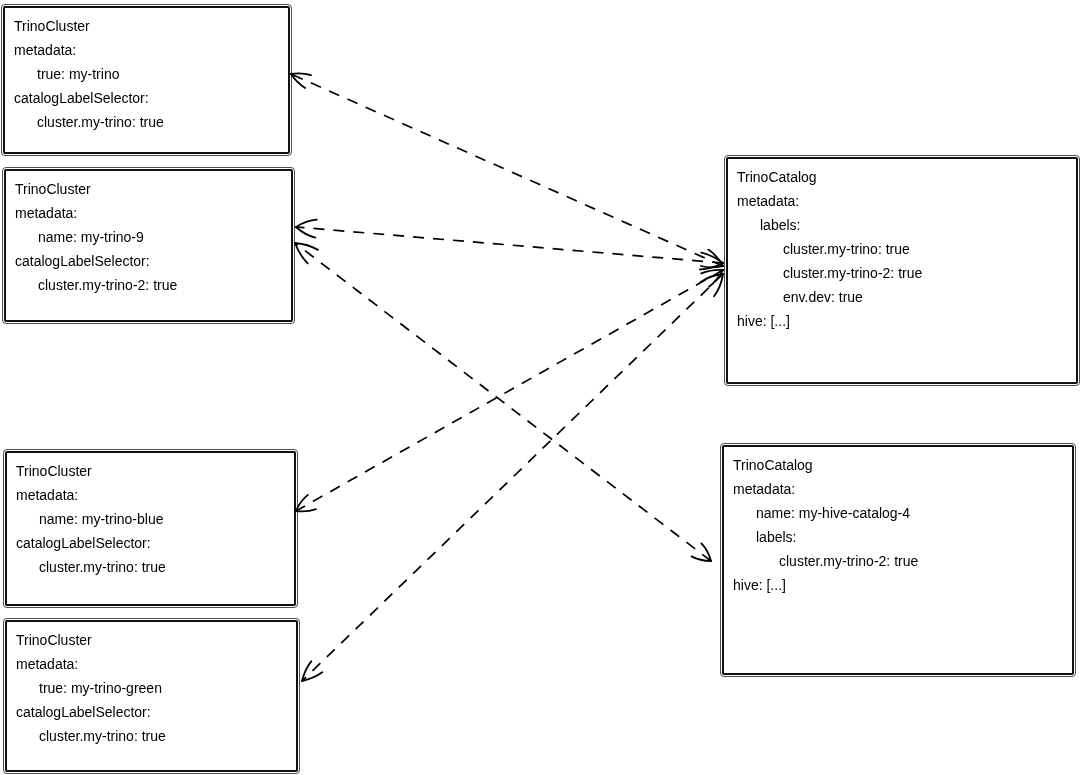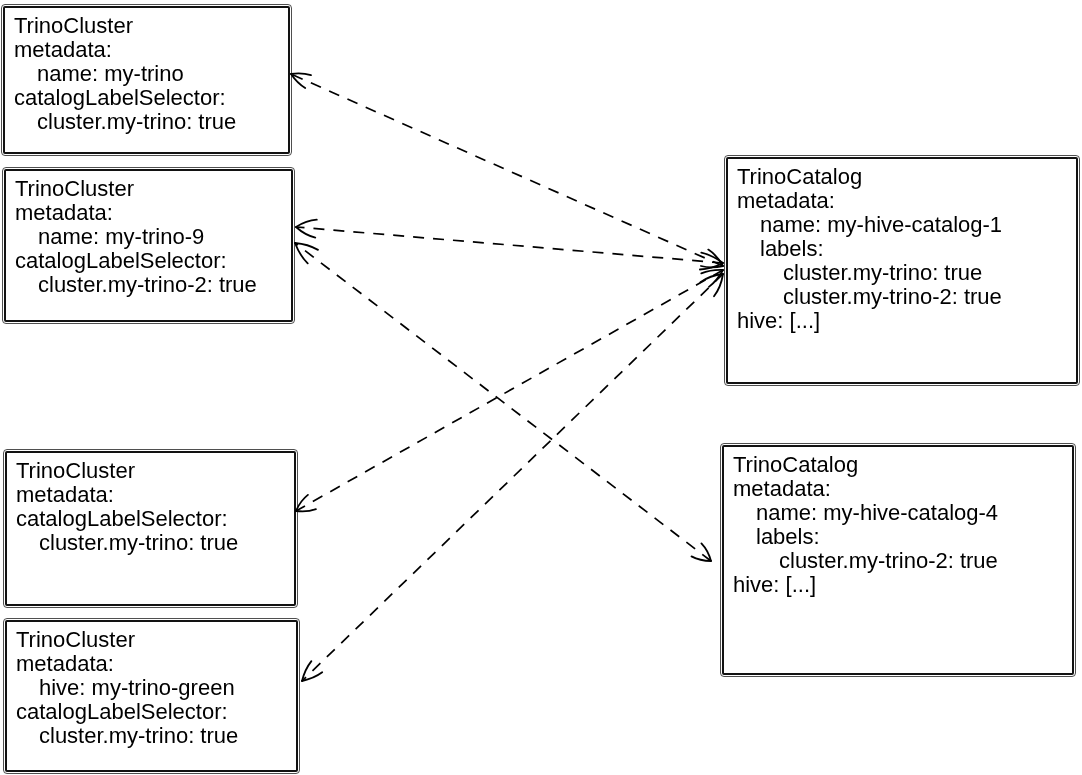--- a/index.html
+++ b/index.html
@@ -18,21 +18,21 @@
   .box {
     position: absolute;
     box-sizing: border-box;
     border: 2px solid #121212;
     outline: 1px solid rgba(20,20,20,0.75);
     outline-offset: 1px;
     border-radius: 2px;
     background: #ffffff;
     padding: 6px 9px;
     color: #000000;
-    font-size: 22px;
+    font-size: 14px;
     line-height: 24px;
     white-space: nowrap;
   }
   .ln { height: 24px; }
   .i0 { padding-left: 0; }
   .i1 { padding-left: 23px; }
   .i2 { padding-left: 46px; }
   svg.connections {
     position: absolute;
     left: 0; top: 0;
@@ -84,55 +84,56 @@
       <line x1="723" y1="274" x2="302" y2="681" class="conn-line"></line>
       <path d="M 322.2 672.3 Q 313.8 678.5 302 681" class="conn-head"></path>
       <path d="M 311.4 661.1 Q 304.9 669.3 302 681" class="conn-head"></path>
       <path d="M 700.4 282.2 Q 709.9 275.5 723 274" class="conn-head"></path>
       <path d="M 714.0 296.3 Q 721.0 287.0 723 274" class="conn-head"></path>
     </svg>
 
   <div class="box" style="left:3px; top:6px; width:287px; height:148px;">
     <div class="ln i0">TrinoCluster</div>
     <div class="ln i0">metadata:</div>
-    <div class="ln i1">name: my-trino</div>
+    <div class="ln i1">true: my-trino</div>
     <div class="ln i0">catalogLabelSelector:</div>
     <div class="ln i1">cluster.my-trino: true</div>
   </div>
 
   <div class="box" style="left:4px; top:169px; width:289px; height:153px;">
     <div class="ln i0">TrinoCluster</div>
     <div class="ln i0">metadata:</div>
     <div class="ln i1">name: my-trino-9</div>
     <div class="ln i0">catalogLabelSelector:</div>
     <div class="ln i1">cluster.my-trino-2: true</div>
   </div>
 
   <div class="box" style="left:5px; top:451px; width:291px; height:155px;">
     <div class="ln i0">TrinoCluster</div>
     <div class="ln i0">metadata:</div>
+    <div class="ln i1">name: my-trino-blue</div>
     <div class="ln i0">catalogLabelSelector:</div>
     <div class="ln i1">cluster.my-trino: true</div>
   </div>
 
   <div class="box" style="left:5px; top:620px; width:293px; height:152px;">
     <div class="ln i0">TrinoCluster</div>
     <div class="ln i0">metadata:</div>
-    <div class="ln i1">hive: my-trino-green</div>
+    <div class="ln i1">true: my-trino-green</div>
     <div class="ln i0">catalogLabelSelector:</div>
     <div class="ln i1">cluster.my-trino: true</div>
   </div>
 
   <div class="box" style="left:726px; top:157px; width:352px; height:227px;">
     <div class="ln i0">TrinoCatalog</div>
     <div class="ln i0">metadata:</div>
-    <div class="ln i1">name: my-hive-catalog-1</div>
     <div class="ln i1">labels:</div>
     <div class="ln i2">cluster.my-trino: true</div>
     <div class="ln i2">cluster.my-trino-2: true</div>
+    <div class="ln i2">env.dev: true</div>
     <div class="ln i0">hive: [...]</div>
   </div>
 
   <div class="box" style="left:722px; top:445px; width:352px; height:230px;">
     <div class="ln i0">TrinoCatalog</div>
     <div class="ln i0">metadata:</div>
     <div class="ln i1">name: my-hive-catalog-4</div>
     <div class="ln i1">labels:</div>
     <div class="ln i2">cluster.my-trino-2: true</div>
     <div class="ln i0">hive: [...]</div>

